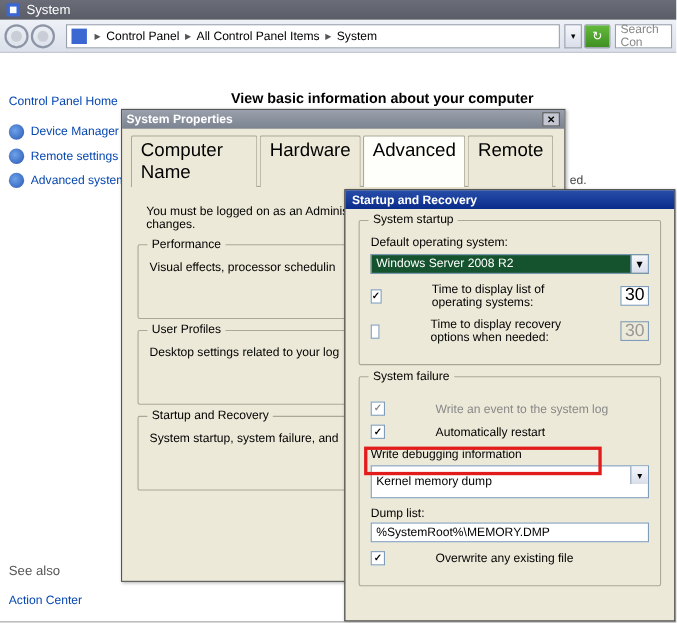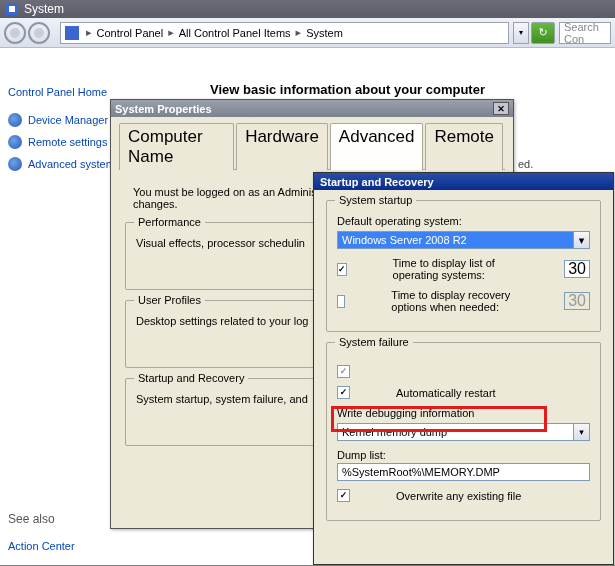--- a/index.html
+++ b/index.html
@@ -42,30 +42,30 @@
 .dlg1 .body { padding: 8px 14px; font-size: 11px; }
 .note { margin: 8px 0 12px 8px; }
 .group { border: 1px solid #aca899; border-radius: 2px; margin: 10px 0; padding: 14px 10px 10px 10px; position: relative; background: #ece9d8; }
 .group .legend { position: absolute; top: -7px; left: 8px; background: #ece9d8; padding: 0 4px; font-size: 11px; }
 .group .desc { color: #000; }
 
 
 .dlg2 { position: absolute; left: 313px; top: 172px; width: 301px; height: 393px; background: #ece9d8; border: 1px solid #333; box-shadow: 1px 1px 3px rgba(0,0,0,.3); }
 .dlg2-title { height: 17px; background: linear-gradient(#274ea9,#0a2c8c); color: #fff; font-weight: bold; font-size: 11px; padding: 1px 6px; display: flex; align-items: center; }
 .dlg2 .body { padding: 10px 12px; font-size: 11px; }
-.combo { height: 18px; background: #3b82f6; color: #fff; border: 1px solid #7f9db9; width: 100%; display: flex; align-items: center; padding: 0 4px; position: relative; }
+.combo { height: 18px; background: #14532d; color: #fff; border: 1px solid #7f9db9; width: 100%; display: flex; align-items: center; padding: 0 4px; position: relative; }
 .combo .cdd { position: absolute; right: 0; top: 0; width: 16px; height: 16px; background: linear-gradient(#f6f7fb,#d9deea); border-left: 1px solid #7f9db9; display: flex; align-items: center; justify-content: center; color: #000; }
 .cbrow { display: flex; align-items: center; margin: 8px 0; gap: 40px; }
 .cb { width: 13px; height: 13px; border: 1px solid #7f9db9; background: #fff; margin-right: 6px; display: flex; align-items: center; justify-content: center; font-size: 9px; line-height: 1; }
 .cb.checked::after { content: "✓"; font-weight: bold; }
 .spin { margin-left: auto; width: 34px; height: 18px; border: 1px solid #7f9db9; background: #fff; padding: 0 3px; font-size: 16px; display: flex; align-items: center; }
 .spin.dis { color: #999; background: #ece9d8; }
 .disabled { color: #888; }
 .textin { height: 18px; border: 1px solid #7f9db9; background: #fff; width: 100%; padding: 0 4px; display: flex; align-items: center; }
-.combo2 { height: 18px; border: 1px solid #7f9db9; background: #fff; width: 100%; padding: 0 4px; display: flex; align-items: center; position: relative; }
+.combo2 { height: 30px; border: 1px solid #7f9db9; background: #fff; width: 100%; padding: 0 4px; display: flex; align-items: center; position: relative; }
 .combo2 .cdd { position: absolute; right: 0; top: 0; width: 16px; height: 16px; background: linear-gradient(#f6f7fb,#d9deea); border-left: 1px solid #7f9db9; display: flex; align-items: center; justify-content: center; color: #000; font-size: 9px; }
 
 
 .hl { position: absolute; border: 3px solid #e21b1b; pointer-events: none; }
 
 
 .ed-text { position: absolute; left: 518px; top: 158px; font-size: 11px; color: #444; }
 
 .bottom-border { position: absolute; left: 0; bottom: 0; width: 615px; height: 1px; background: #7d7d7d; }
 </style>
@@ -166,20 +166,21 @@
         <span class="cb"></span>
         <span>Time to display recovery options when needed:</span>
         <span class="spin dis">30</span>
       </div>
     </div>
 
     <div class="group">
       <span class="legend">System failure</span>
       <div class="cbrow disabled">
         <span class="cb checked"></span>
+        <span>Write an event to the system log</span>
       </div>
       <div class="cbrow">
         <span class="cb checked"></span>
         <span>Automatically restart</span>
       </div>
       <div style="margin:6px 0 4px 0">Write debugging information</div>
       <div class="combo2">
         <span>Kernel memory dump</span>
         <span class="cdd">▾</span>
       </div>

